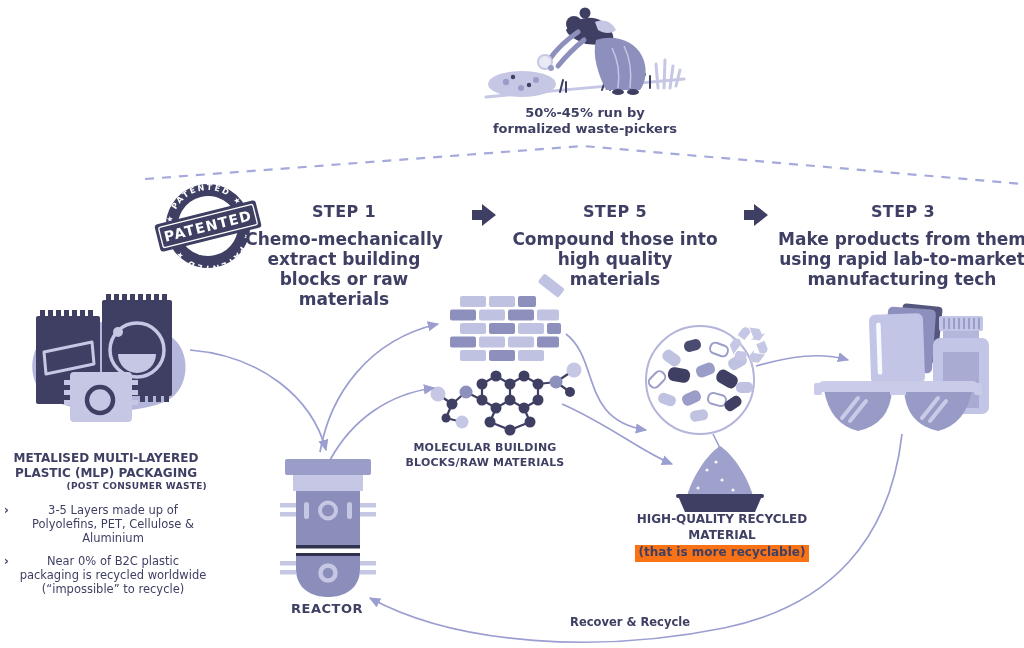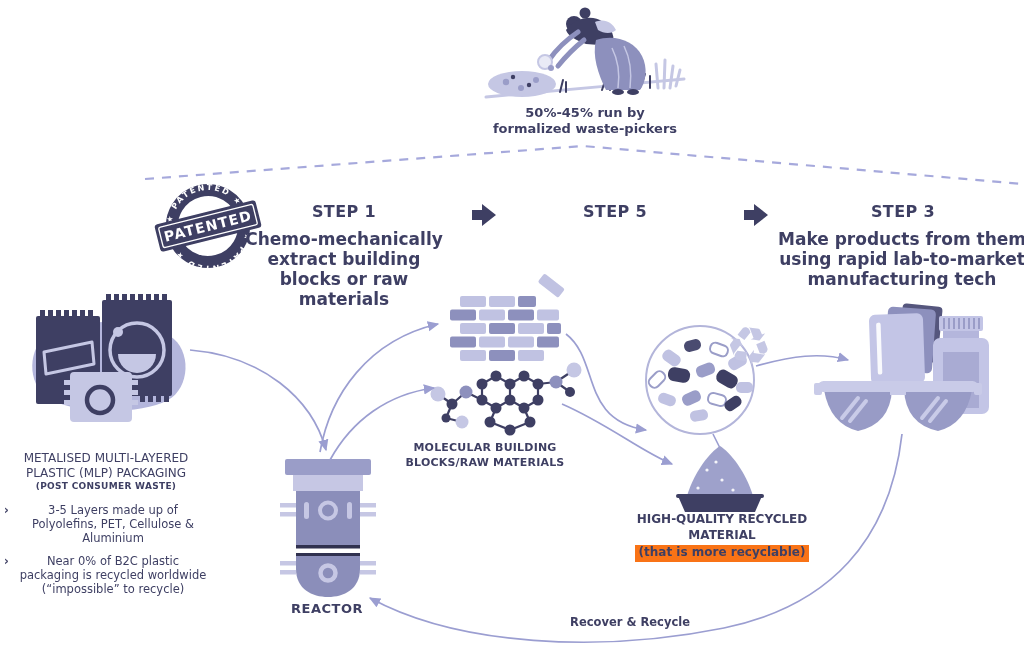--- a/index.html
+++ b/index.html
@@ -7,22 +7,22 @@
     position:relative;width:1024px;height:648px;overflow:hidden;background:#ffffff;
     font-family:"DejaVu Sans","Liberation Sans",sans-serif;color:#3e3f63;
   }
   .stage svg.layer{position:absolute;left:0;top:0;}
   .t{position:absolute;text-align:center;}
   .stat{left:455px;top:105px;width:260px;font-size:13px;line-height:16px;font-weight:bold;}
   .step-title{top:202px;width:130px;font-size:16px;font-weight:bold;letter-spacing:.4px;}
   .step-desc{top:229px;font-size:17px;line-height:20px;font-weight:bold;}
   #st1{left:279px}#st2{left:550px}#st3{left:838px}
   #sd1{left:239px;width:210px}#sd2{left:512px;width:206px}#sd3{left:776px;width:252px}
-  .mlp-title{left:5px;top:451px;width:202px;font-size:12px;line-height:14.5px;font-weight:normal;}
-  .mlp-sub{left:5px;top:481px;width:202px;font-size:9px;font-weight:bold;letter-spacing:.3px;}
+  .mlp-title{left:5px;top:451px;width:202px;font-size:12px;line-height:14.5px;font-weight:bold;}
+  .mlp-sub{left:5px;top:481px;width:202px;font-size:9px;font-weight:bold;letter-spacing:.3px;text-align:right;}
   .mlp-bullets{left:2px;top:503px;width:208px;font-size:11.5px;line-height:14px;}
   .bullet{display:flex;margin-bottom:9px;}
   .bullet .mark{width:12px;font-weight:bold;flex:none;text-align:left;padding-left:2px;}
   .bullet .btxt{flex:1;text-align:center;}
   .reactor-label{left:267px;top:601px;width:120px;font-size:13px;font-weight:bold;letter-spacing:.5px;}
   .mol-label{left:400px;top:441px;width:170px;font-size:11px;line-height:14.5px;font-weight:bold;letter-spacing:.2px;}
   .hq-label{left:624px;top:512px;width:196px;font-size:12px;line-height:15.5px;font-weight:bold;}
   .hq-note{display:inline-block;margin-top:2px;font-weight:bold;background:#f97316;padding:0 4px 1px 4px;}
   .recover-label{left:560px;top:615px;width:140px;font-size:11.5px;font-weight:bold;}
 </style>
@@ -319,20 +319,21 @@
   </svg>
 
   <div class="t stat">
     <span>50%-45%</span><span> run by</span><br>
     <span>formalized waste-pickers</span>
   </div>
 
   <div class="t step-title" id="st1">STEP 1</div>
   <div class="t step-desc" id="sd1">Chemo-mechanically extract building blocks or raw materials</div>
   <div class="t step-title" id="st2">STEP 5</div>
+  <div class="t step-desc" id="sd2">Compound those into high quality materials</div>
   <div class="t step-title" id="st3">STEP 3</div>
   <div class="t step-desc" id="sd3">Make products from them using rapid lab-to-market manufacturing tech</div>
 
   <div class="t mlp-title">METALISED MULTI-LAYERED PLASTIC (MLP) PACKAGING</div>
   <div class="t mlp-sub">(POST CONSUMER WASTE)</div>
   <div class="t mlp-bullets">
     <div class="bullet">
       <span class="mark">›</span>
       <span class="btxt">3-5 Layers made up of Polyolefins, PET, Cellulose &amp; Aluminium</span>
     </div>

